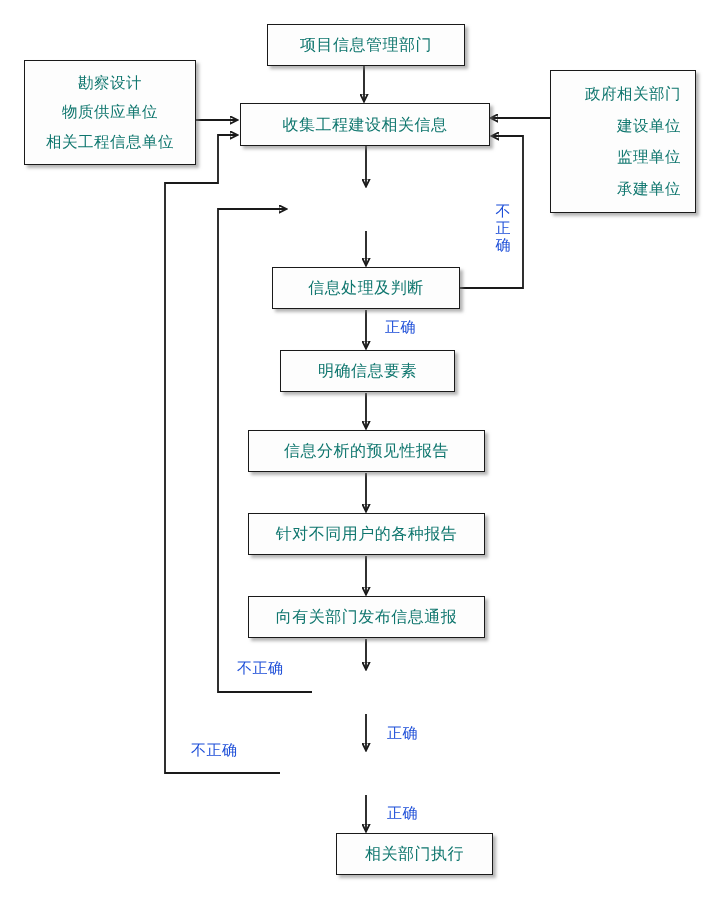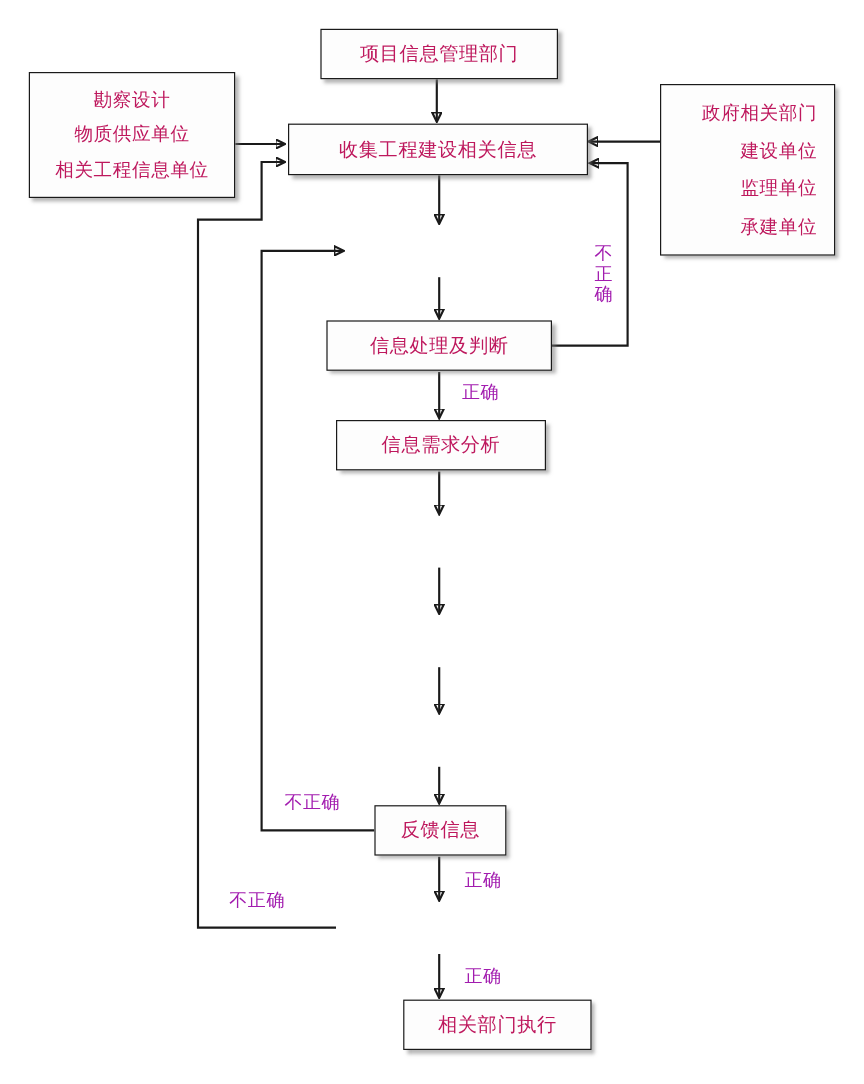--- a/index.html
+++ b/index.html
@@ -21,21 +21,21 @@
   .node {
     position: absolute;
     box-sizing: border-box;
     border: 1.5px solid #1a1a1a;
     background: #fdfdfd;
     box-shadow: 3px 3px 3px rgba(120,120,120,0.55);
     display: flex;
     flex-direction: column;
     align-items: center;
     justify-content: center;
-    color: #be185d;
+    color: #0f766e;
     font-size: 16px;
     line-height: 1.0;
     letter-spacing: 0.5px;
     white-space: nowrap;
   }
   .node .ln {
     display: block;
     padding: 1px 0;
   }
   .node.multi {
@@ -50,21 +50,21 @@
   .node.left-stack .ln { text-align: center; }
   .node.right-stack {
     align-items: flex-end;
     padding-right: 14px;
   }
   .node.right-stack .ln { }
 
   .edge-label {
     position: absolute;
     font-size: 15px;
-    color: #a21caf;
+    color: #1d4ed8;
     letter-spacing: 0.5px;
     white-space: nowrap;
     line-height: 1.05;
   }
   .edge-label.vert {
     white-space: normal;
     width: 1.1em;
     text-align: center;
     line-height: 1.12;
   }
@@ -145,29 +145,35 @@
   <div class="node" style="left:240px; top:103px; width:250px; height:43px;">
     <span class="ln">收集工程建设相关信息</span>
   </div>
 
 
   <div class="node" style="left:272px; top:267px; width:188px; height:42px;">
     <span class="ln">信息处理及判断</span>
   </div>
 
   <div class="node" style="left:280px; top:350px; width:175px; height:42px;">
-    <span class="ln">信息需求分析</span>
+    <span class="ln">明确信息要素</span>
   </div>
 
+  <div class="node" style="left:248px; top:430px; width:237px; height:42px;">
+    <span class="ln">信息分析的预见性报告</span>
+  </div>
 
+  <div class="node" style="left:248px; top:513px; width:237px; height:42px;">
+    <span class="ln">针对不同用户的各种报告</span>
+  </div>
 
+  <div class="node" style="left:248px; top:596px; width:237px; height:42px;">
+    <span class="ln">向有关部门发布信息通报</span>
+  </div>
 
-  <div class="node" style="left:312px; top:671px; width:110px; height:42px;">
-    <span class="ln">反馈信息</span>
-  </div>
 
 
   <div class="node" style="left:288px; top:833px; width:157px; height:42px;margin-left:48px;">
     <span class="ln">相关部门执行</span>
   </div>
 
   <div class="edge-label vert" style="left:495px; top:203px;">不正确</div>
 
   <div class="edge-label" style="left:385px; top:320px;">正确</div>
 

